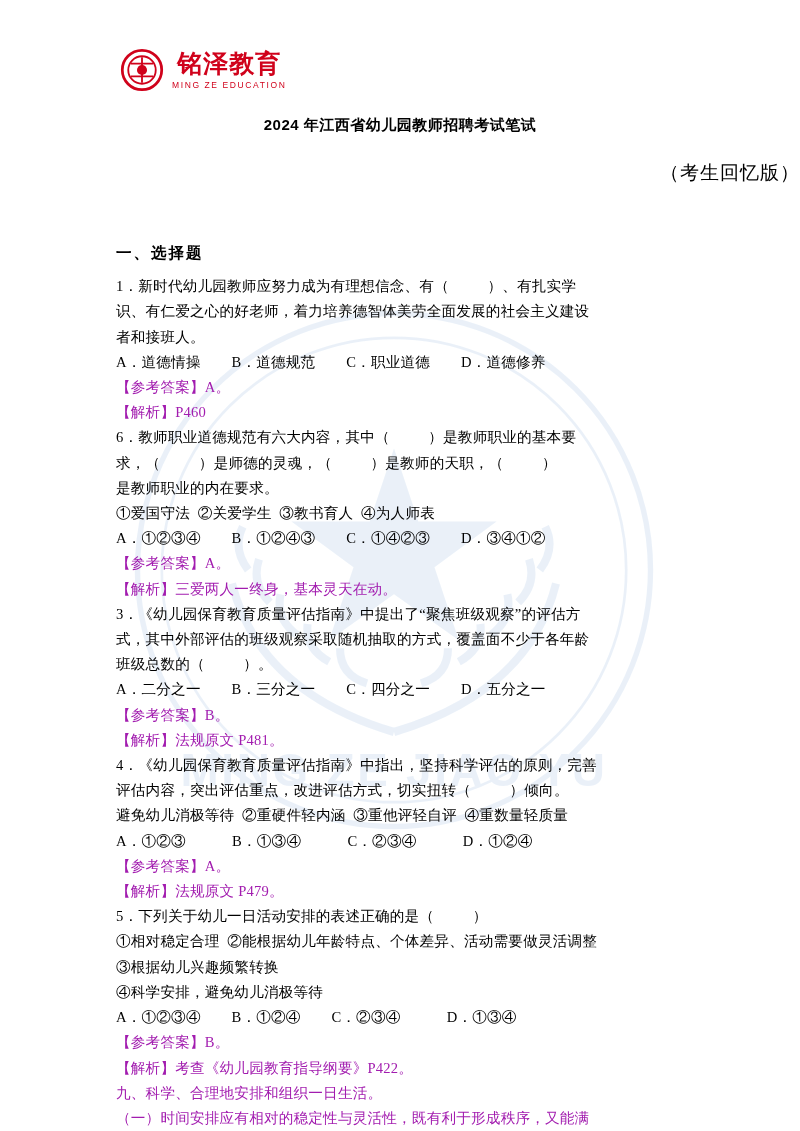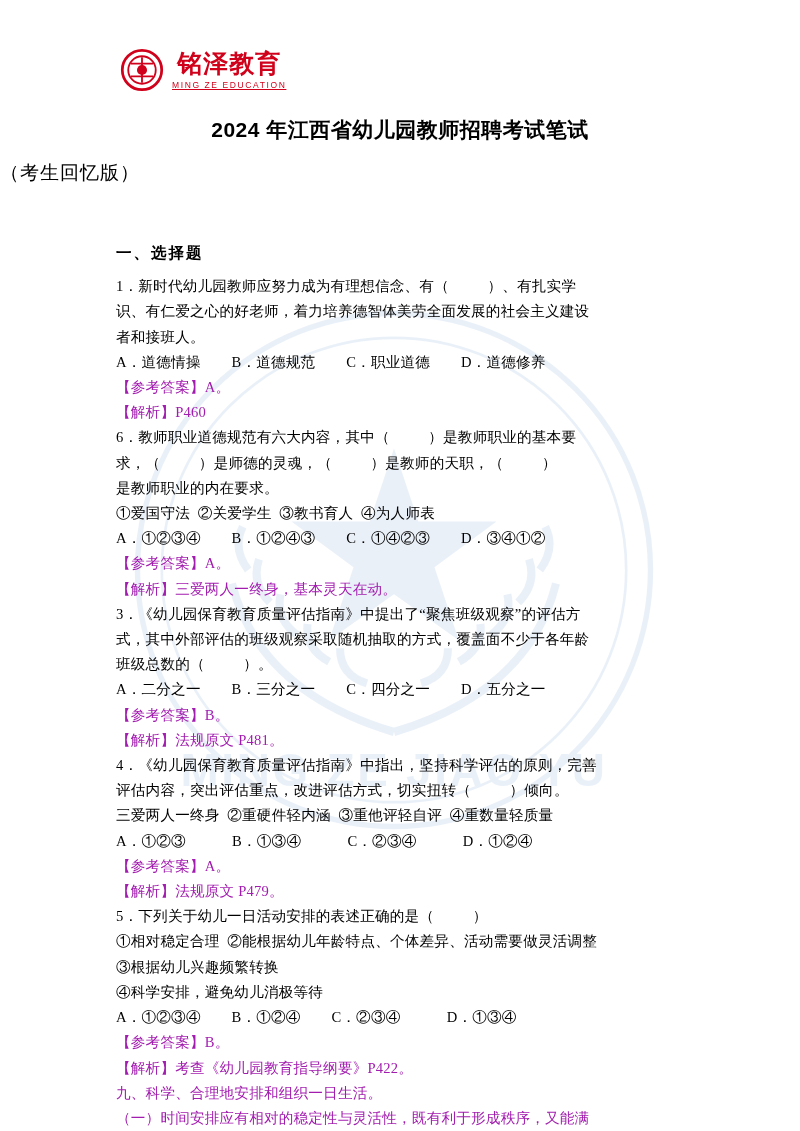--- a/index.html
+++ b/index.html
@@ -63,40 +63,39 @@
     font-size: 25px;
     color: #d0021b;
     letter-spacing: 1px;
   }
   .logo-en {
     font-family: "Liberation Sans", sans-serif;
     font-size: 8.5px;
     color: #d0021b;
     letter-spacing: 1.6px;
     margin-top: 5px;
-    text-decoration: underline;
   }
 
   
   .doc-title {
     position: absolute;
     left: 0; right: 0;
     top: 116px;
     text-align: center;
     font-family: "Liberation Sans", sans-serif;
     font-weight: bold;
-    font-size: 21px;
+    font-size: 15px;
     color: #000;
     letter-spacing: 0.5px;
   }
   .doc-subtitle {
     position: absolute;
     left: 0; right: 0;
     top: 160px;
-    text-align: left;
+    text-align: right;
     font-family: "Liberation Sans", sans-serif;
     font-size: 19px;
     color: #000;
     letter-spacing: 1px;
   }
 
   
   .body-block {
     position: absolute;
     left: 116px;
@@ -187,21 +186,21 @@
         <div class="line">式，其中外部评估的班级观察采取随机抽取的方式，覆盖面不少于各年龄</div>
         <div class="line">班级总数的（          ）。</div>
         <div class="opts">A．二分之一        B．三分之一        C．四分之一        D．五分之一</div>
         <div class="line red">【参考答案】B。</div>
         <div class="line red">【解析】法规原文 P481。</div>
       </div>
 
       <div>
         <div class="line">4．《幼儿园保育教育质量评估指南》中指出，坚持科学评估的原则，完善</div>
         <div class="line">评估内容，突出评估重点，改进评估方式，切实扭转（          ）倾向。</div>
-        <div class="line">三爱两人一终身  ②重硬件轻内涵  ③重他评轻自评  ④重数量轻质量</div>
+        <div class="line">避免幼儿消极等待  ②重硬件轻内涵  ③重他评轻自评  ④重数量轻质量</div>
         <div class="opts">A．①②③            B．①③④            C．②③④            D．①②④</div>
         <div class="line red">【参考答案】A。</div>
         <div class="line red">【解析】法规原文 P479。</div>
       </div>
 
       <div>
         <div class="line">5．下列关于幼儿一日活动安排的表述正确的是（          ）</div>
         <div class="line">①相对稳定合理  ②能根据幼儿年龄特点、个体差异、活动需要做灵活调整</div>
         <div class="line">③根据幼儿兴趣频繁转换</div>
         <div class="line">④科学安排，避免幼儿消极等待</div>

